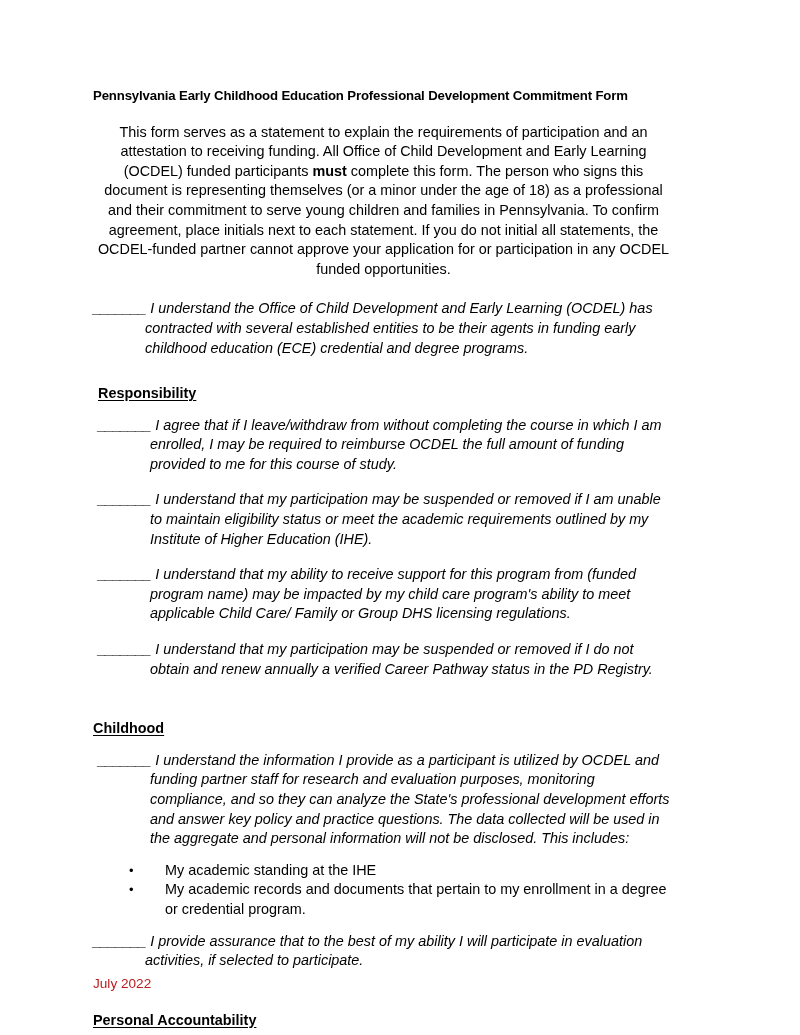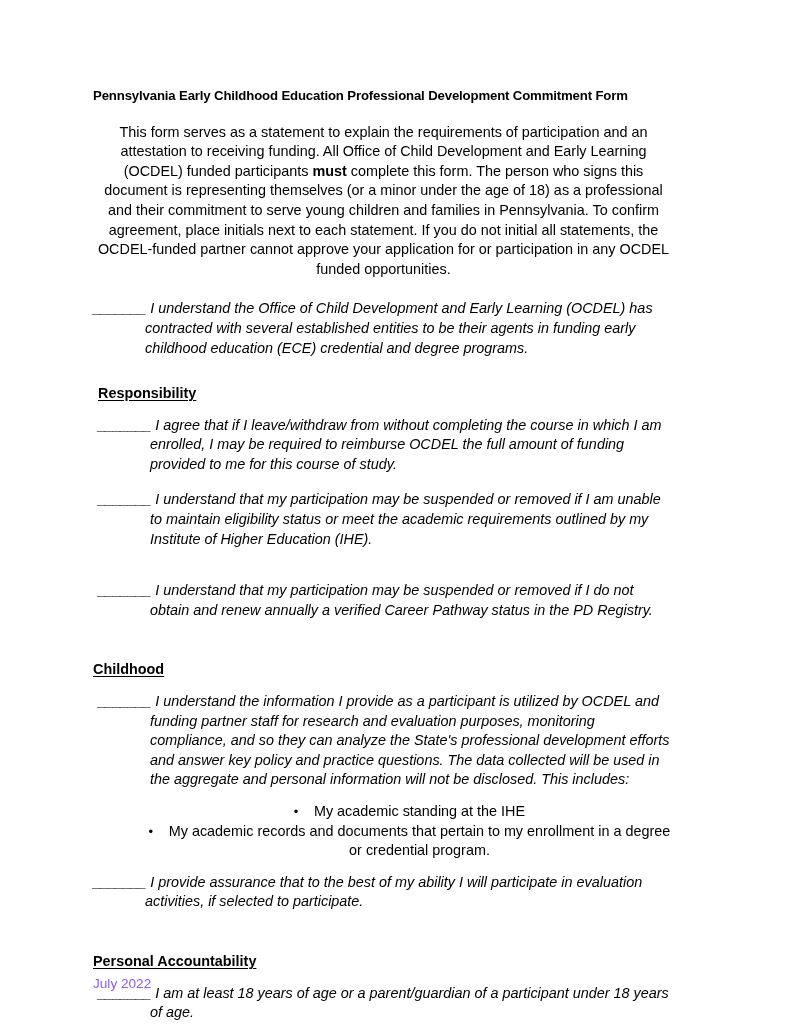--- a/index.html
+++ b/index.html
@@ -68,41 +68,40 @@
     margin: 0;
     display: inline-block;
   }
   .heading-row { margin: 0; }
   .heading-row.tabbed { padding-left: 5px; }
 
   ul.bullets {
     margin: 0;
     padding: 0;
     list-style: none;
-    text-align: center;
   }
   ul.bullets li {
     font-size: 14.4px;
     line-height: 19.6px;
     padding-left: 72px;
     text-indent: -18px;
     position: relative;
   }
   ul.bullets li .bullet-glyph {
     display: inline-block;
     width: 18px;
     font-size: 13px;
   }
   .footer-date {
     position: absolute;
     left: 93px;
     bottom: 42px;
     font-size: 13.6px;
     line-height: 18px;
-    color: #8b5cf6;
+    color: #b91c1c;
   }
   b { font-weight: bold; }
 </style>
 </head>
 <body>
 
 <div class="page">
 
   <h1 class="doc-title">Pennsylvania Early Childhood Education Professional Development Commitment Form</h1>
 
@@ -121,20 +120,21 @@
   <div class="gap-12"></div>
 
   <p class="statement indent-tab"><span class="blank-line">_______</span> <span>I agree that if I leave/withdraw from without completing the course in which I am enrolled, I may be required to reimburse OCDEL the full amount of funding provided to me for this course of study.</span></p>
 
   <div class="gap-16"></div>
 
   <p class="statement indent-tab"><span class="blank-line">_______</span> <span>I understand that my participation may be suspended or removed if I am unable to maintain eligibility status or meet the academic requirements outlined by my Institute of Higher Education (IHE).</span></p>
 
   <div class="gap-16"></div>
 
+  <p class="statement indent-tab"><span class="blank-line">_______</span> <span>I understand that my ability to receive support for this program from (funded program name) may be impacted by my child care program's ability to meet applicable Child Care/ Family or Group DHS licensing regulations.</span></p>
 
   <div class="gap-16"></div>
 
   <p class="statement indent-tab"><span class="blank-line">_______</span> <span>I understand that my participation may be suspended or removed if I do not obtain and renew annually a verified Career Pathway status in the PD Registry.</span></p>
 
   <div class="gap-40"></div>
 
   <div class="heading-row">
     <span class="section-heading">Childhood</span>
   </div>

